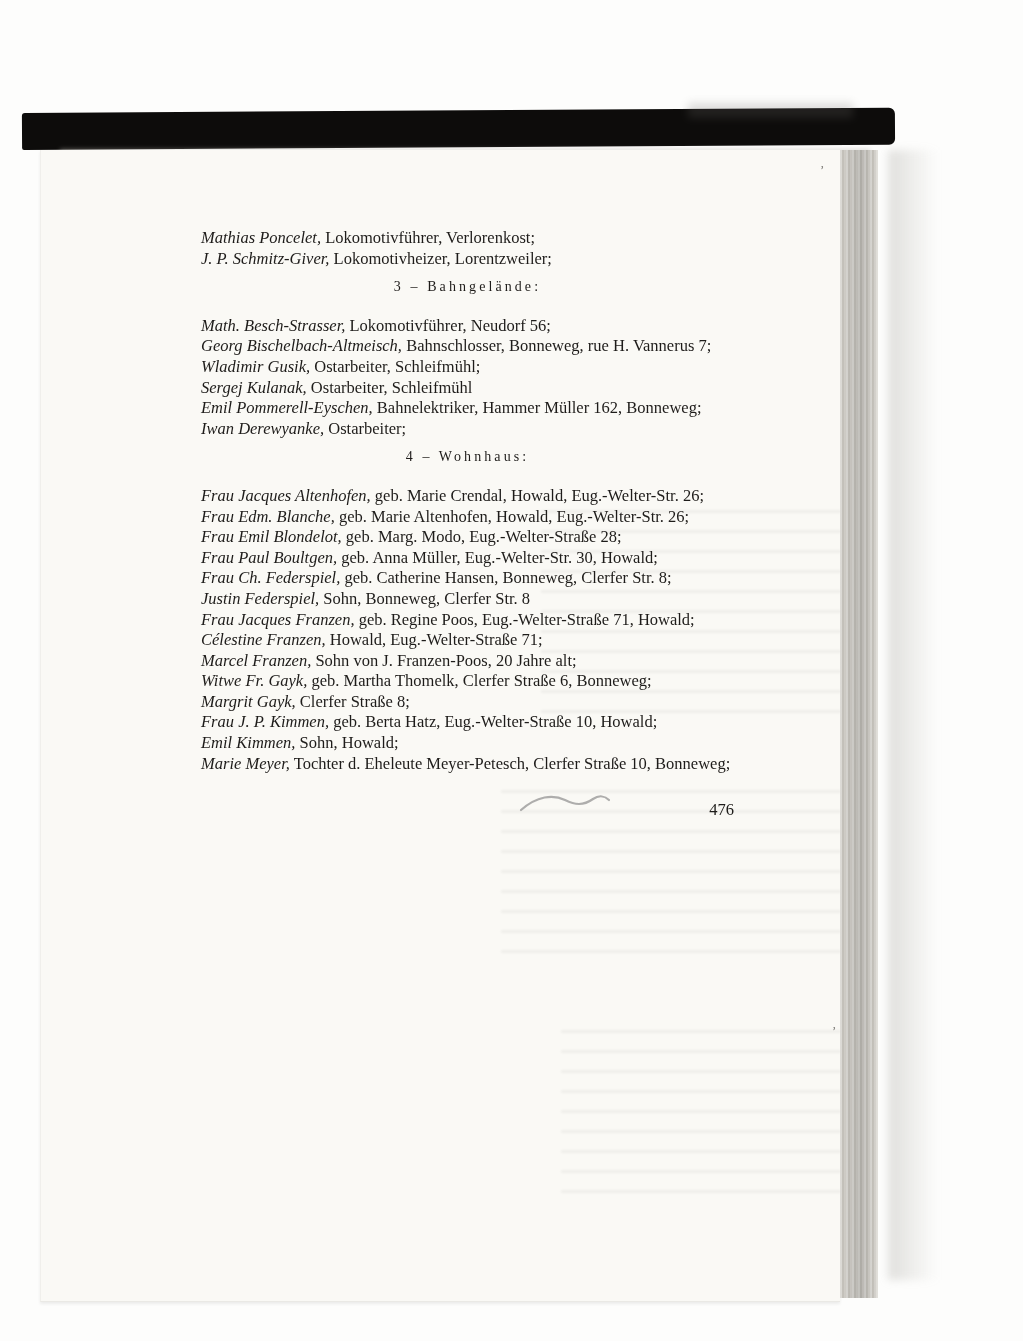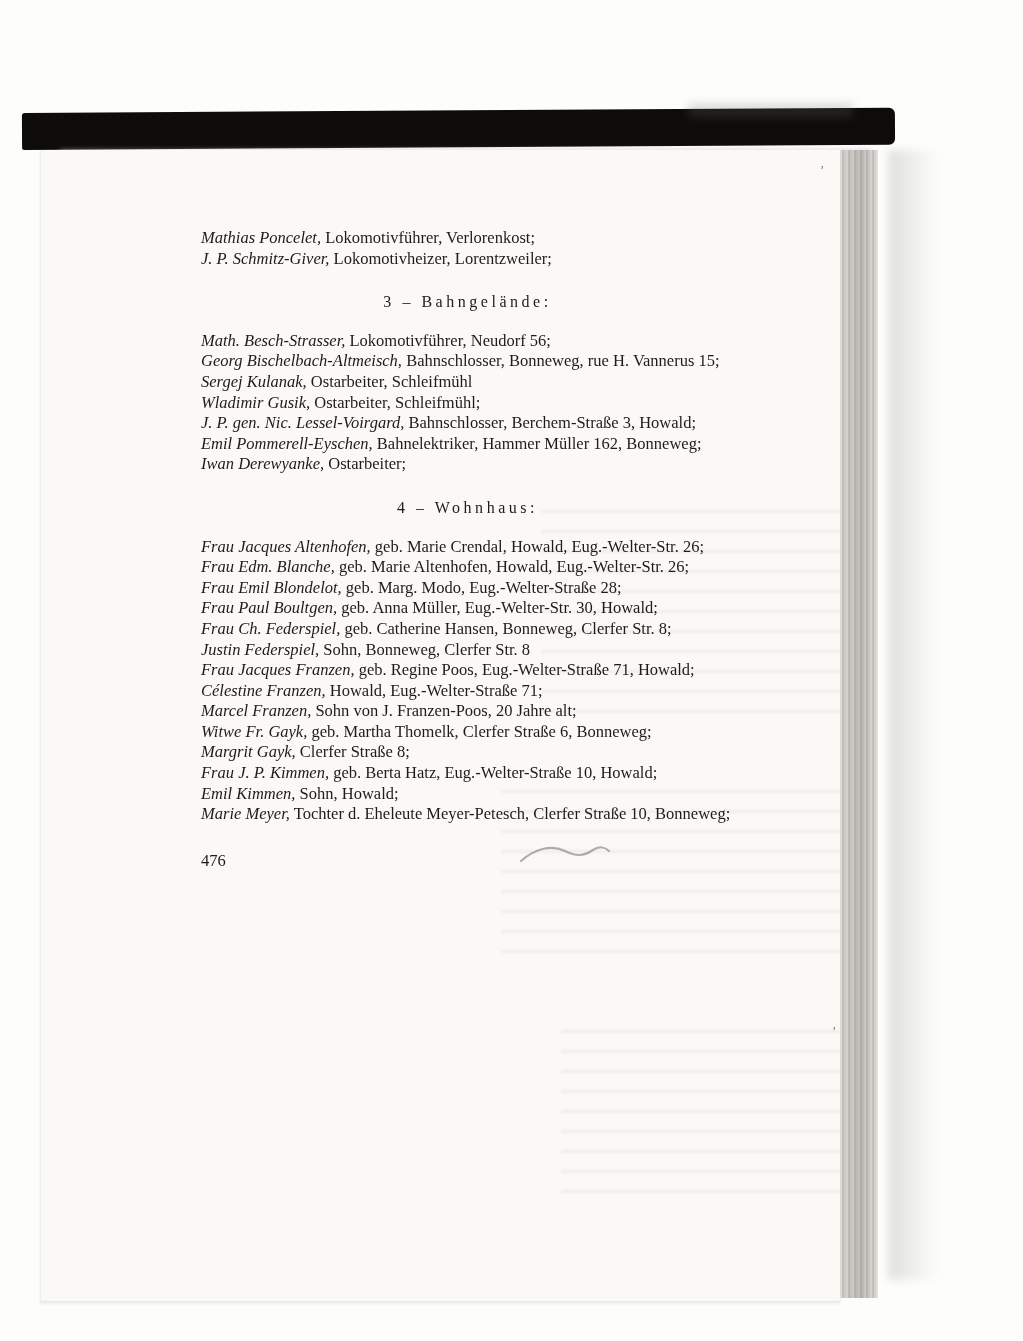--- a/index.html
+++ b/index.html
@@ -70,24 +70,24 @@
   .text-block{
     position:absolute;left:160px;top:78px;width:533px;
     font-size:16.5px;line-height:20.6px;color:var(--ink);
     text-align:justify;
     hyphens:auto;-webkit-hyphens:auto;
   }
   .entry{margin:0;}
   .entry-name{font-style:italic;}
   .section-heading{
     text-align:center;letter-spacing:.22em;
-    margin:23px 0 18px;
-    font-size:16px;
+    margin:8px 0 18px;
+    font-size:14px;
   }
-  .page-number{position:relative;margin-top:26px;text-align:left;}
+  .page-number{position:relative;margin-top:26px;text-align:right;}
   .squiggle{position:absolute;left:318px;top:-10px;}
 
   
   .speck{position:absolute;color:#7a7874;font-size:13px;line-height:1;}
   .speck-1{left:820px;top:163px;}
   .speck-2{left:832px;top:1024px;}
 </style>
 </head>
 <body>
 
@@ -99,24 +99,23 @@
 
   <div class="page">
     <div class="bleed bleed-1"></div>
     <div class="bleed bleed-2"></div>
     <div class="bleed bleed-3"></div>
     <div class="text-block" id="text-block">
         <p class="entry"><span class="entry-name">Mathias Poncelet,</span> <span>Lokomotivführer, Verlorenkost;</span></p>
         <p class="entry"><span class="entry-name">J. P. Schmitz-Giver,</span> <span>Lokomotivheizer, Lorentzweiler;</span></p>
         <div class="section-heading">3 – Bahngelände:</div>
         <p class="entry"><span class="entry-name">Math. Besch-Strasser,</span> <span>Lokomotivführer, Neudorf 56;</span></p>
-        <p class="entry"><span class="entry-name">Georg Bischelbach-Altmeisch,</span> <span>Bahnschlosser, Bonneweg, rue H. Vannerus 15;</span></p>
+        <p class="entry"><span class="entry-name">Georg Bischelbach-Altmeisch,</span> <span>Bahnschlosser, Bonneweg, rue H. Vannerus 7;</span></p>
+        <p class="entry"><span class="entry-name">Wladimir Gusik,</span> <span>Ostarbeiter, Schleifmühl;</span></p>
         <p class="entry"><span class="entry-name">Sergej Kulanak,</span> <span>Ostarbeiter, Schleifmühl</span></p>
-        <p class="entry"><span class="entry-name">Wladimir Gusik,</span> <span>Ostarbeiter, Schleifmühl;</span></p>
-        <p class="entry"><span class="entry-name">J. P. gen. Nic. Lessel-Voirgard,</span> <span>Bahnschlosser, Berchem-Straße 3, Howald;</span></p>
         <p class="entry"><span class="entry-name">Emil Pommerell-Eyschen,</span> <span>Bahnelektriker, Hammer Müller 162, Bonneweg;</span></p>
         <p class="entry"><span class="entry-name">Iwan Derewyanke,</span> <span>Ostarbeiter;</span></p>
         <div class="section-heading">4 – Wohnhaus:</div>
         <p class="entry"><span class="entry-name">Frau Jacques Altenhofen,</span> <span>geb. Marie Crendal, Howald, Eug.-Welter-Str. 26;</span></p>
         <p class="entry"><span class="entry-name">Frau Edm. Blanche,</span> <span>geb. Marie Altenhofen, Howald, Eug.-Welter-Str. 26;</span></p>
         <p class="entry"><span class="entry-name">Frau Emil Blondelot,</span> <span>geb. Marg. Modo, Eug.-Welter-Straße 28;</span></p>
         <p class="entry"><span class="entry-name">Frau Paul Boultgen,</span> <span>geb. Anna Müller, Eug.-Welter-Str. 30, Howald;</span></p>
         <p class="entry"><span class="entry-name">Frau Ch. Federspiel,</span> <span>geb. Catherine Hansen, Bonneweg, Clerfer Str. 8;</span></p>
         <p class="entry"><span class="entry-name">Justin Federspiel,</span> <span>Sohn, Bonneweg, Clerfer Str. 8</span></p>
         <p class="entry"><span class="entry-name">Frau Jacques Franzen,</span> <span>geb. Regine Poos, Eug.-Welter-Straße 71, Howald;</span></p>

